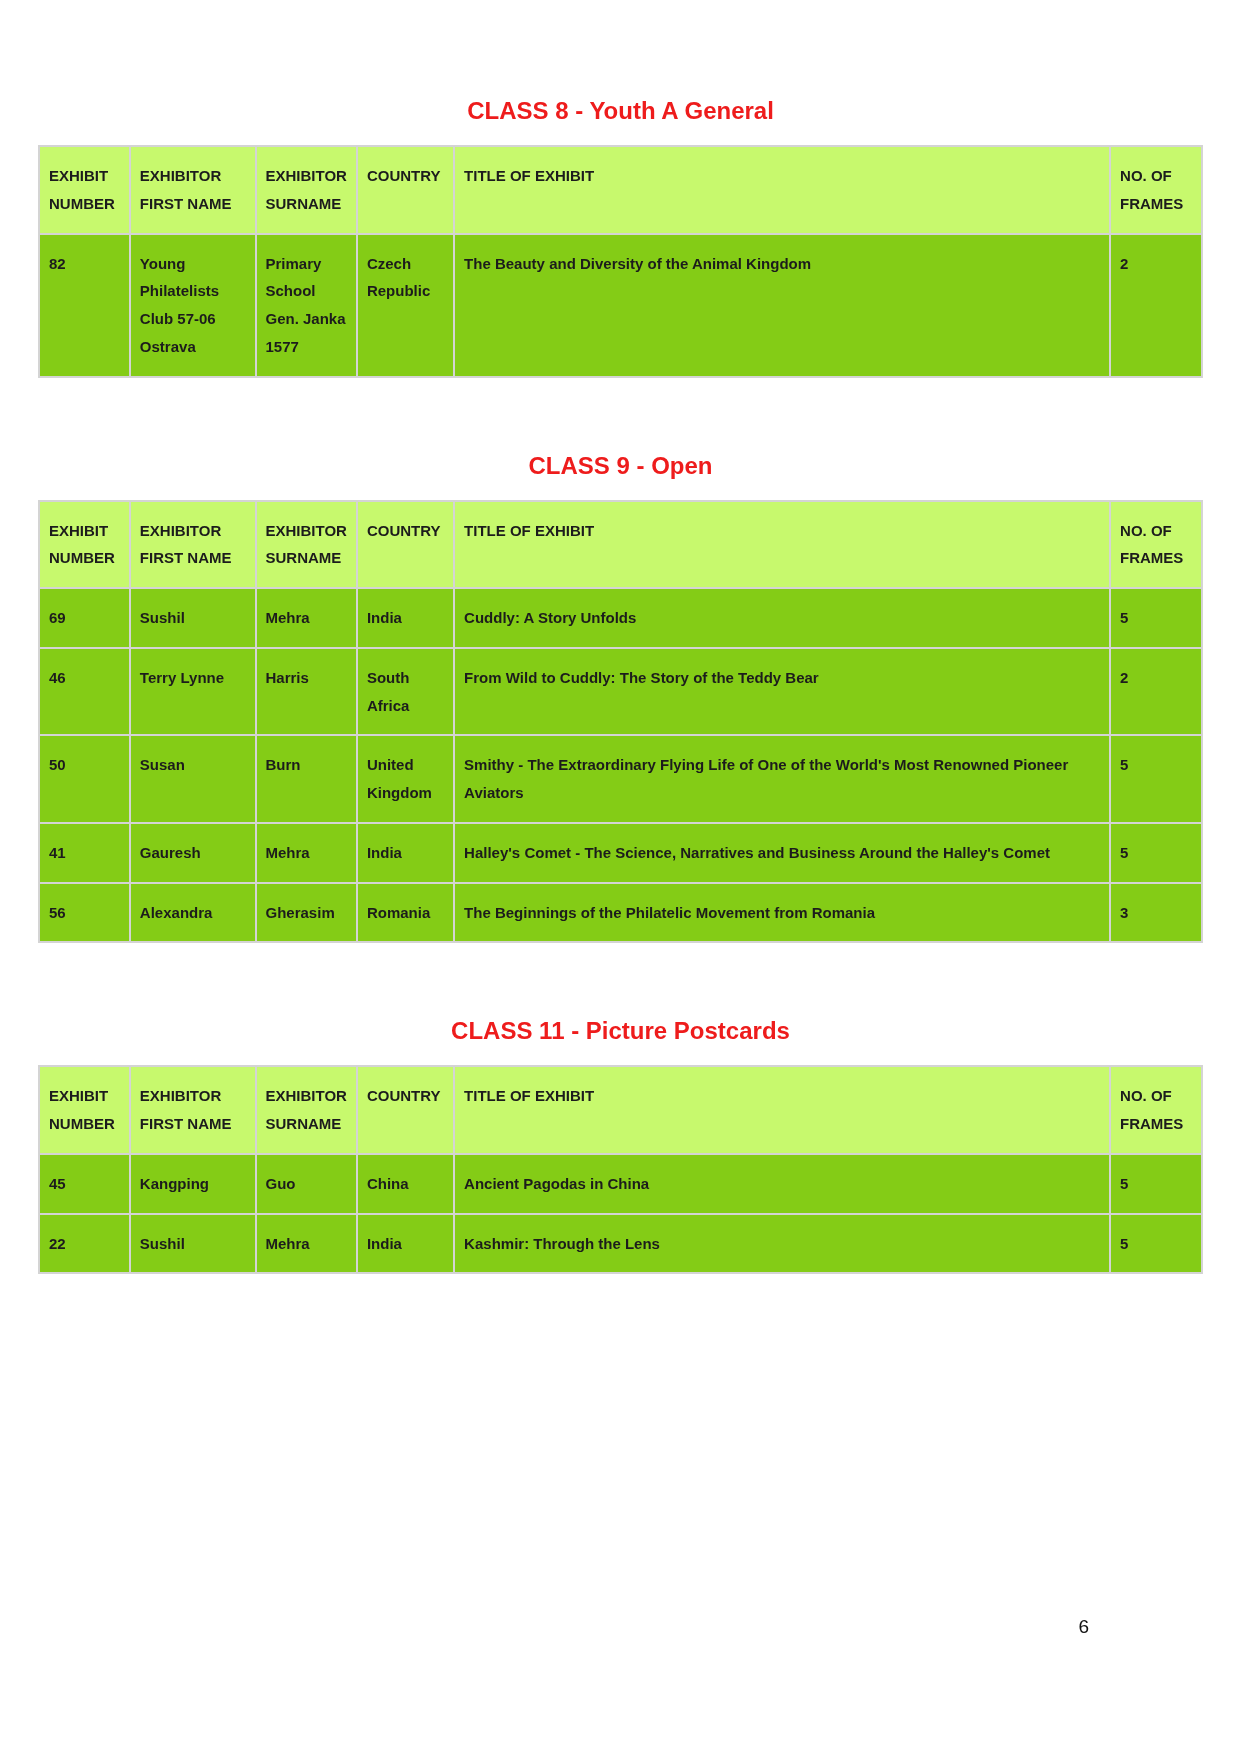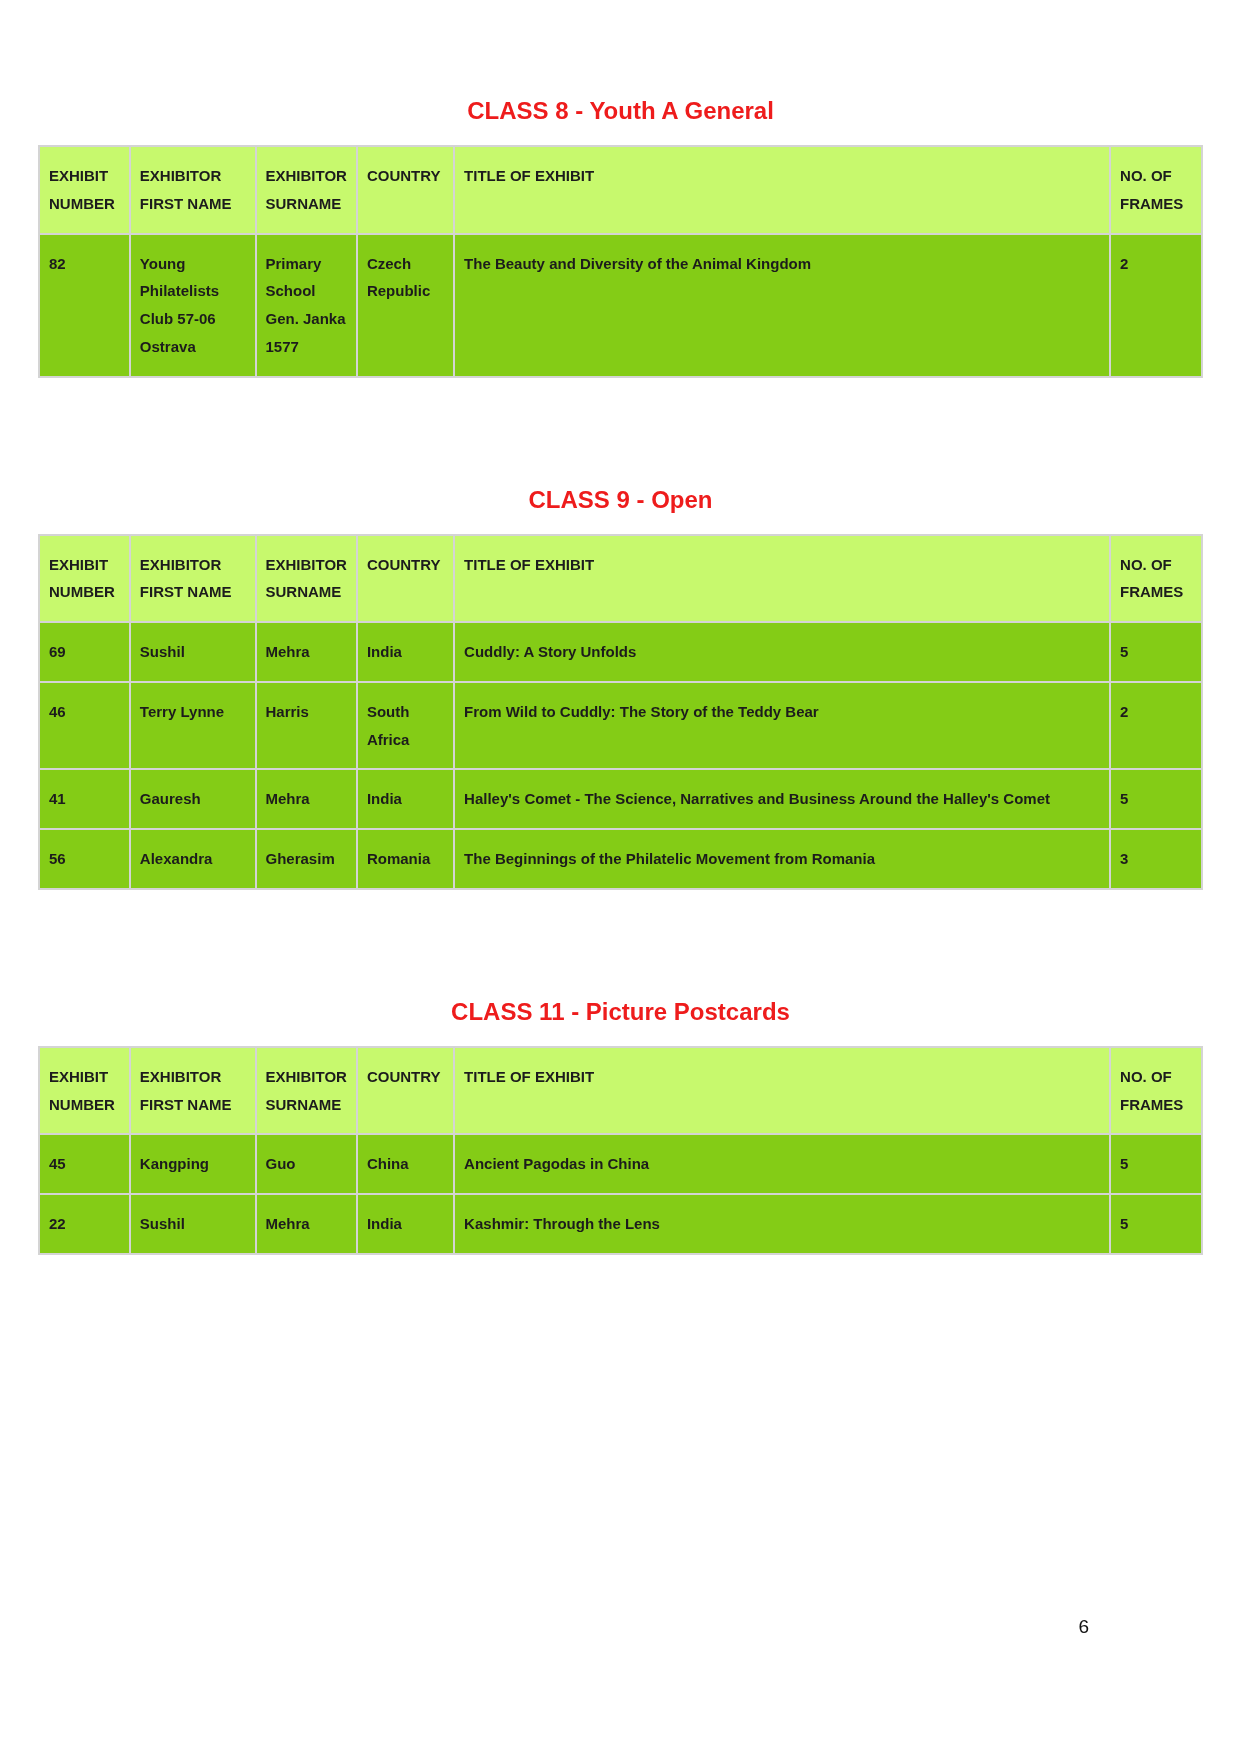--- a/index.html
+++ b/index.html
@@ -22,21 +22,21 @@
   }
   .class-heading{
     color:var(--heading-red);
     font-size:24px;
     font-weight:bold;
     text-align:center;
     margin:0;
     padding:0;
   }
   .section-first .class-heading{ padding-top:97px; }
-  .section .class-heading{ padding-top:108px; }
+  .section .class-heading{ padding-top:74px; }
   .class-heading{ margin-bottom:20px; }
 
   table.exhibits{
     width:100%;
     border-collapse:collapse;
     table-layout:fixed;
   }
   table.exhibits th, table.exhibits td{
     border:2px solid var(--border-gray);
     padding:15px 9px;
@@ -123,20 +123,28 @@
           </tr>
           <tr>
             <td class="col0">46</td>
             <td class="col1">Terry Lynne</td>
             <td class="col2">Harris</td>
             <td class="col3">South Africa</td>
             <td class="col4">From Wild to Cuddly: The Story of the Teddy Bear</td>
             <td class="col5">2</td>
           </tr>
           <tr>
+            <td class="col0">50</td>
+            <td class="col1">Susan</td>
+            <td class="col2">Burn</td>
+            <td class="col3">United Kingdom</td>
+            <td class="col4">Smithy - The Extraordinary Flying Life of One of the World's Most Renowned Pioneer Aviators</td>
+            <td class="col5">5</td>
+          </tr>
+          <tr>
             <td class="col0">41</td>
             <td class="col1">Gauresh</td>
             <td class="col2">Mehra</td>
             <td class="col3">India</td>
             <td class="col4">Halley's Comet - The Science, Narratives and Business Around the Halley's Comet</td>
             <td class="col5">5</td>
           </tr>
           <tr>
             <td class="col0">56</td>
             <td class="col1">Alexandra</td>

